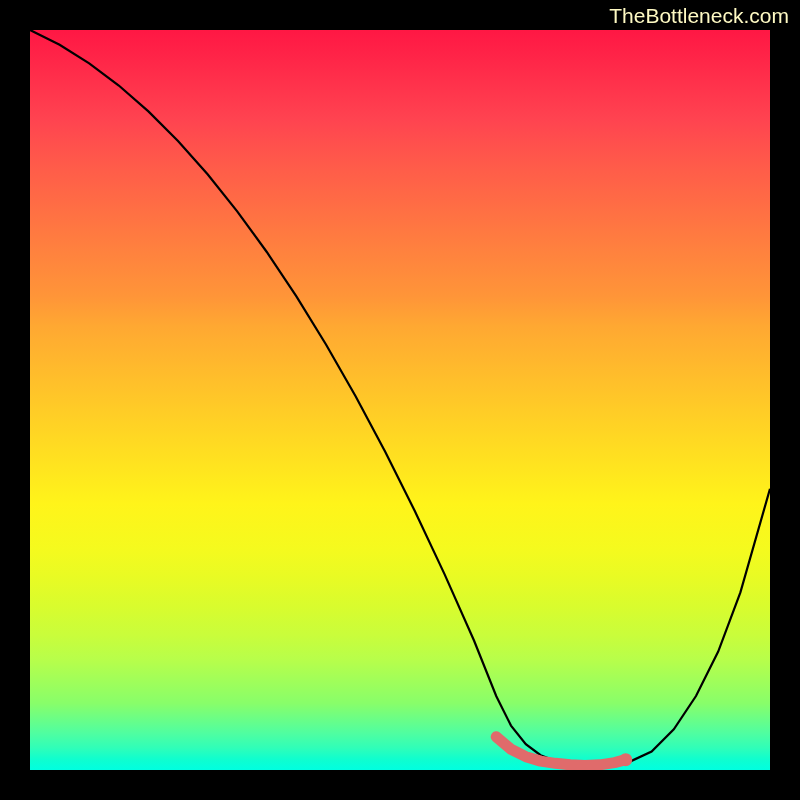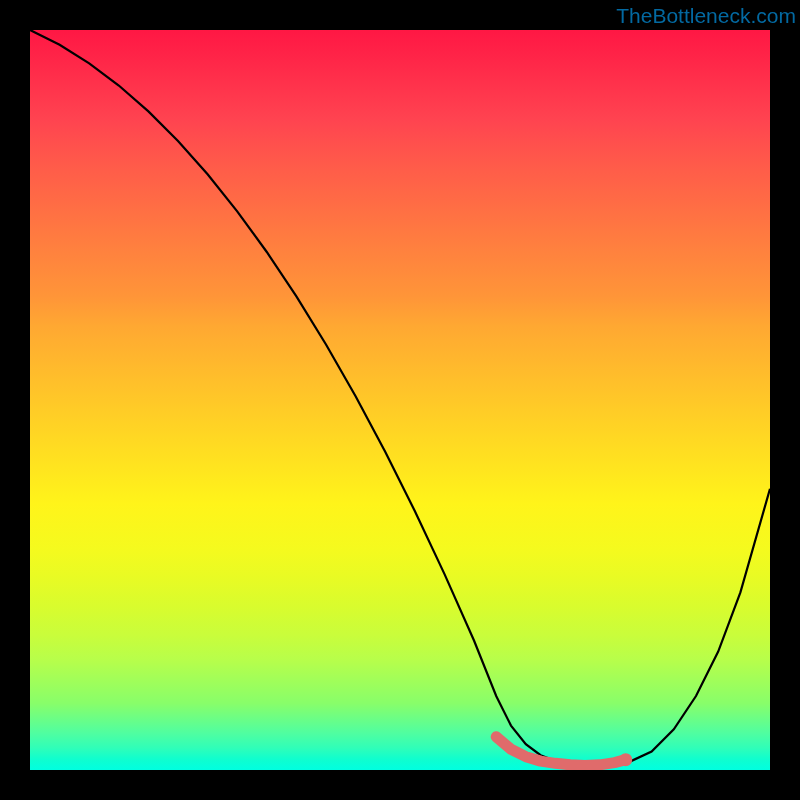--- a/index.html
+++ b/index.html
@@ -7,22 +7,22 @@
     width: 800px;
     height: 800px;
     background: #000;
     position: relative;
     font-family: Arial, sans-serif;
     overflow: hidden;
   }
   .watermark {
     position: absolute;
     top: 4px;
-    right: 4px;
-    color: #0369a1;
+    right: 11px;
+    color: #fef9c3;
     font-size: 21px;
     font-weight: 500;
     z-index: 10;
   }
   .plot-area {
     position: absolute;
     left: 30px;
     top: 30px;
     width: 740px;
     height: 740px;

